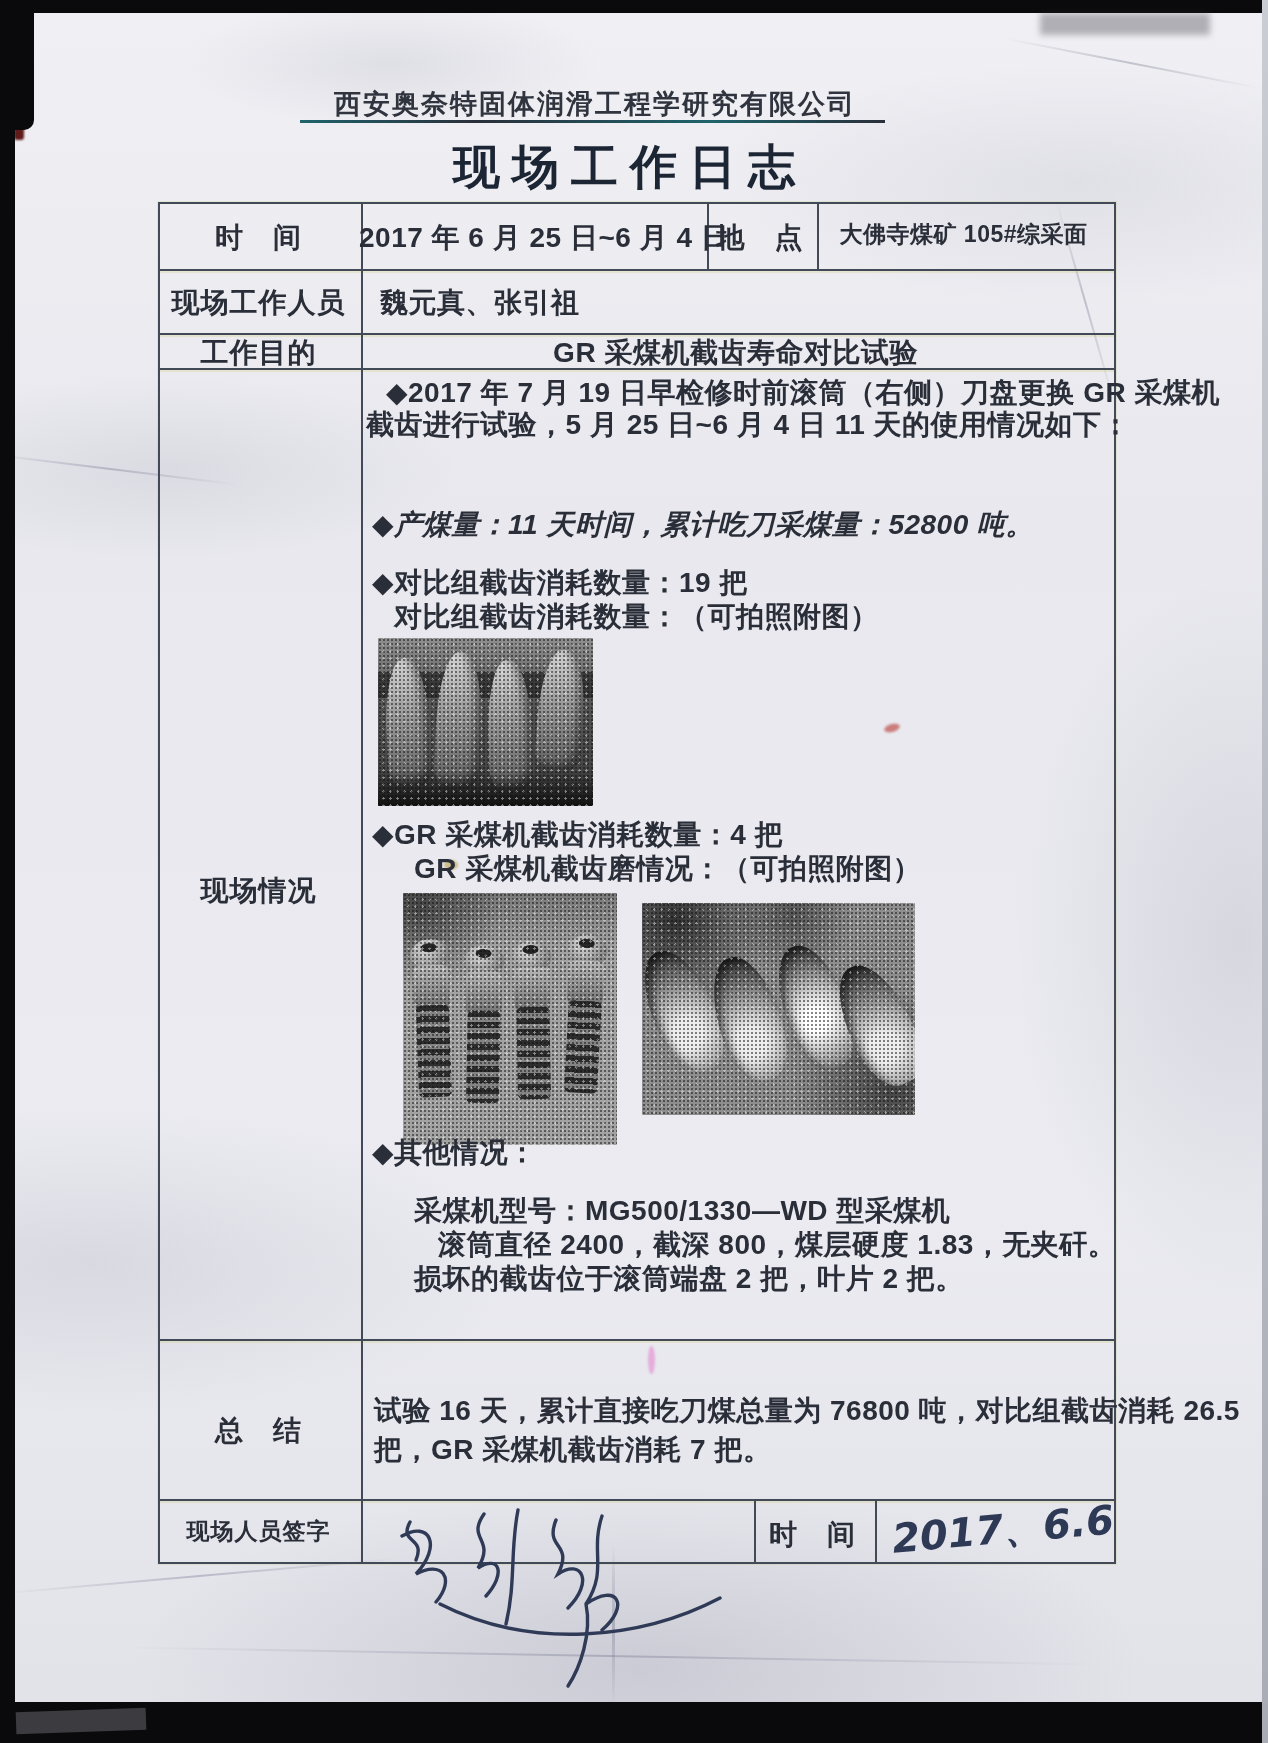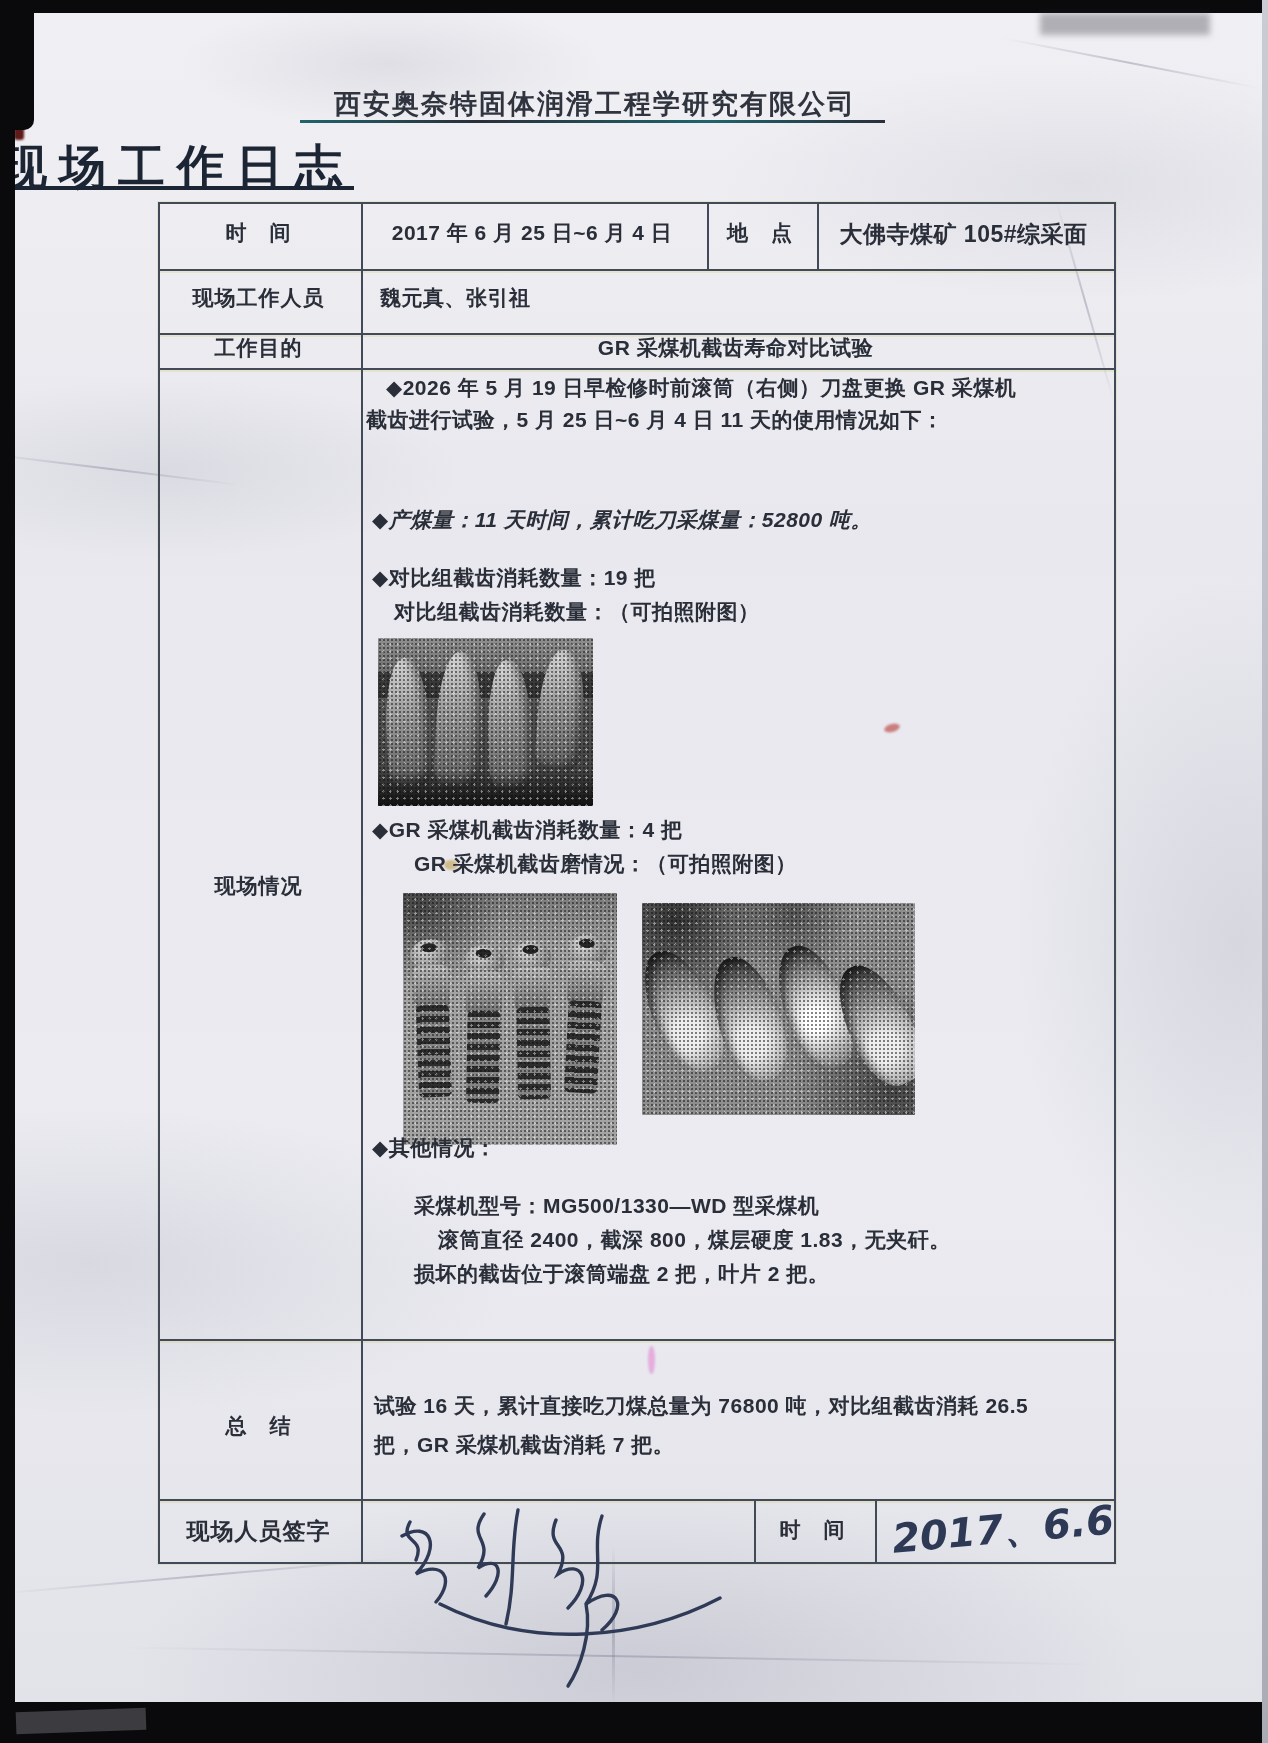--- a/index.html
+++ b/index.html
@@ -10,29 +10,29 @@
       radial-gradient(ellipse 420px 130px at 12% 27%, rgba(130,132,150,.14), transparent 70%),
       radial-gradient(ellipse 520px 170px at 85% 10%, rgba(130,132,150,.13), transparent 70%),
       radial-gradient(ellipse 620px 220px at 6% 74%, rgba(125,128,148,.16), transparent 70%),
       radial-gradient(ellipse 320px 520px at 98% 55%, rgba(125,128,148,.18), transparent 70%),
       radial-gradient(ellipse 720px 260px at 50% 98%, rgba(118,120,140,.22), transparent 70%),
       radial-gradient(ellipse 300px 90px at 30% 3%, rgba(128,130,148,.15), transparent 70%),
       linear-gradient(180deg,#f0f0f4,#e8e8ee 30%,#ebebf1 70%,#e2e2e9);}
   .edge{position:absolute;background:#0a0a0c;}
   .crease{position:absolute;height:2px;background:linear-gradient(90deg,transparent,rgba(115,118,140,.38),transparent);}
   .vcrease{position:absolute;width:3px;background:linear-gradient(180deg,transparent,rgba(115,118,140,.4),transparent);}
-  .t{position:absolute;color:#2a2e38;font-weight:600;font-size:21px;white-space:nowrap;letter-spacing:.5px;}
+  .t{position:absolute;color:#2a2e38;font-weight:600;font-size:28px;white-space:nowrap;letter-spacing:.5px;}
   .lbl{font-weight:700;letter-spacing:1px;}
   .tc{text-align:center;}
   .company{position:absolute;left:0;top:86px;width:1190px;text-align:center;font-size:27px;
            font-weight:600;letter-spacing:2px;color:#30343e;}
   .hr-company{position:absolute;left:300px;top:120px;width:585px;height:3px;
            background:linear-gradient(90deg,#1f646c,#2a2f3a 30%,#1f646c 70%,#2a2f3a);}
-  .doctitle{position:absolute;left:0;top:136px;width:1260px;text-align:left;font-size:47px;
-           font-weight:700;letter-spacing:12px;color:#1c2533;text-decoration:underline;}
+  .doctitle{position:absolute;left:0;top:136px;width:1260px;text-align:center;font-size:47px;
+           font-weight:700;letter-spacing:12px;color:#1c2533;}
   .table{position:absolute;left:158px;top:202px;width:954px;height:1358px;
          border:2px solid #434a57;box-shadow:0 0 0 1px rgba(180,190,90,.18);}
   .hline{position:absolute;left:0;right:0;height:2px;background:#434a57;box-shadow:0 2px 0 rgba(205,200,95,.22);}
   .vline{position:absolute;width:2px;background:#434a57;}
   .photo{position:absolute;overflow:hidden;border-radius:1px;}
   .grain{position:absolute;inset:0;background-image:
       radial-gradient(rgba(15,15,15,.5) 1px, transparent 1.4px),
       radial-gradient(rgba(245,245,245,.45) 1px, transparent 1.3px);
       background-size:4px 4px,7px 7px;background-position:0 0,2px 3px;}
   .pick1{position:absolute;background:linear-gradient(180deg,#d4d4d4,#9a9a9a 45%,#5f5f5f);
@@ -89,21 +89,21 @@
   <div class="t lbl tc" style="left:705px;top:219px;width:110px;">地　点</div>
   <div class="t tc" style="left:815px;top:219px;width:297px;font-size:23px;">大佛寺煤矿 105#综采面</div>
 
   <div class="t lbl tc" style="left:158px;top:284px;width:201px;">现场工作人员</div>
   <div class="t" style="left:380px;top:284px;">魏元真、张引祖</div>
 
   <div class="t lbl tc" style="left:158px;top:334px;width:201px;">工作目的</div>
   <div class="t tc" style="left:359px;top:334px;width:753px;">GR 采煤机截齿寿命对比试验</div>
 
   <div class="t lbl tc" style="left:158px;top:872px;width:201px;">现场情况</div>
-  <div class="t" style="left:386px;top:374px;">◆2026 年 5 月 19 日早检修时前滚筒（右侧）刀盘更换 GR 采煤机</div>
+  <div class="t" style="left:386px;top:374px;">◆2017 年 7 月 19 日早检修时前滚筒（右侧）刀盘更换 GR 采煤机</div>
   <div class="t" style="left:366px;top:406px;">截齿进行试验，5 月 25 日~6 月 4 日 11 天的使用情况如下：</div>
   <div class="t" style="left:372px;top:506px;font-style:italic;">◆产煤量：11 天时间，累计吃刀采煤量：52800 吨。</div>
   <div class="t" style="left:372px;top:564px;">◆对比组截齿消耗数量：19 把</div>
   <div class="t" style="left:394px;top:598px;">对比组截齿消耗数量：（可拍照附图）</div>
 
   <div class="photo" style="left:378px;top:638px;width:215px;height:168px;
        background:linear-gradient(180deg,#8f8f8f,#747474 18%,#525252 42%,#3b3b3b 100%);">
     <div style="position:absolute;left:0;top:34px;width:215px;height:26px;background:rgba(25,25,25,.6);"></div>
     <div class="pick1" style="left:8px;top:20px;width:44px;height:128px;transform:rotate(-3deg);"></div>
     <div class="pick1" style="left:58px;top:14px;width:46px;height:136px;transform:rotate(2deg);"></div>

